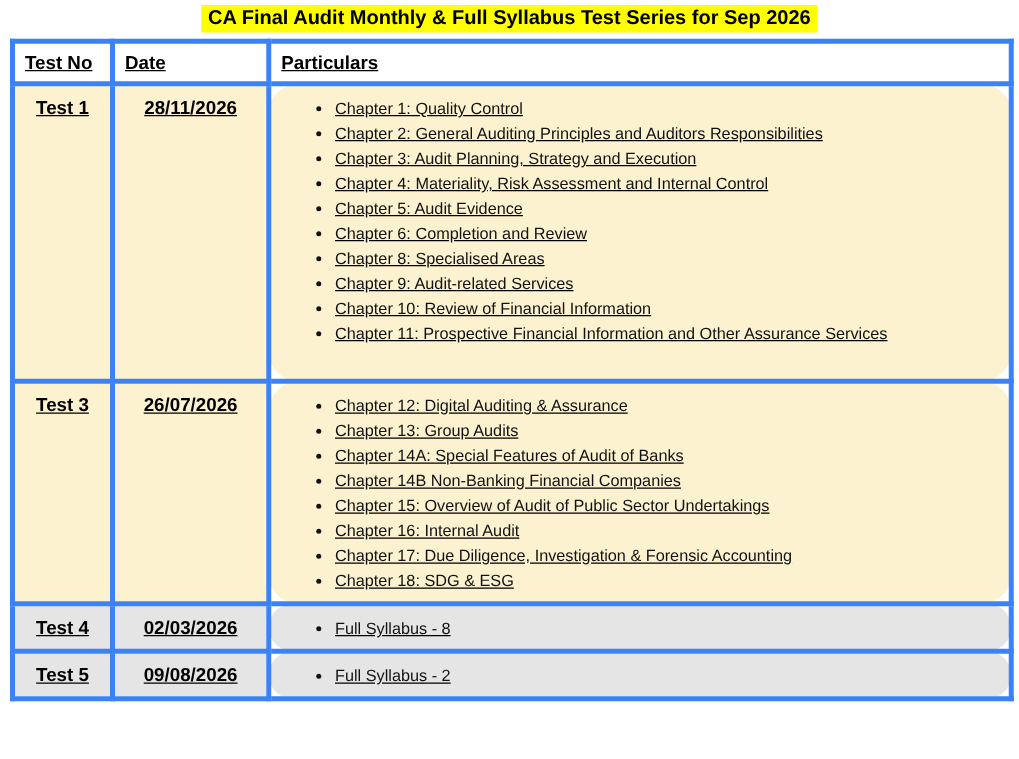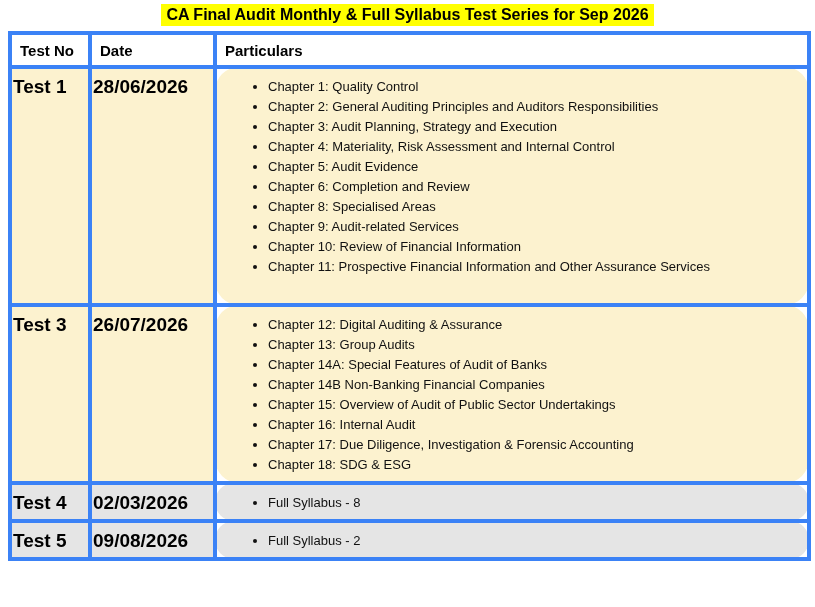--- a/index.html
+++ b/index.html
@@ -9,20 +9,21 @@
     width: 815px;
     height: 607px;
     overflow: hidden;
     font-family: "Liberation Sans", sans-serif;
     color: #000000;
   }
   .page {
     width: 785px;
     height: 607px;
     position: relative;
+    text-decoration: underline;
   }
   .title-wrap {
     width: 815px;
     text-align: center;
     padding-top: 4px;
     height: 28px;
     box-sizing: border-box;
   }
   .title-highlight {
     display: inline-block;
@@ -59,22 +60,23 @@
   }
   tr.header-row { height: 32px; }
   tr.row-1 { height: 238px; }
   tr.row-2 { height: 58px; }
   tr.row-3 { height: 171px; }
   tr.row-4 { height: 35px; }
   tr.row-5 { height: 37px; }
   tr.bg-cream td { background: #FCF2CF; }
   tr.bg-green td { background: #e5e5e5; }
   td.test-no, td.date {
+    text-align: center;
     font-weight: bold;
-    font-size: 19px;
+    font-size: 15px;
     padding-top: 8px;
     line-height: 19px;
   }
   td.particulars { padding: 0; border-radius: 24px; }
   td.particulars ul {
     margin: 0;
     padding: 8px 20px 6px 51px;
     list-style: disc outside;
   }
   td.particulars li {
@@ -102,21 +104,21 @@
     <thead>
       <tr class="header-row">
         <th>Test No</th>
         <th>Date</th>
         <th>Particulars</th>
       </tr>
     </thead>
     <tbody>
         <tr class="row-1 bg-cream">
           <td class="test-no">Test 1</td>
-          <td class="date">28/06/2026</td>
+          <td class="date">28/11/2026</td>
           <td class="particulars">
             <ul>
               <li>Chapter 1: Quality Control</li>
               <li>Chapter 2: General Auditing Principles and Auditors Responsibilities</li>
               <li>Chapter 3: Audit Planning, Strategy and Execution</li>
               <li>Chapter 4: Materiality, Risk Assessment and Internal Control</li>
               <li>Chapter 5: Audit Evidence</li>
               <li>Chapter 6: Completion and Review</li>
               <li>Chapter 8: Specialised Areas</li>
               <li>Chapter 9: Audit-related Services</li>

